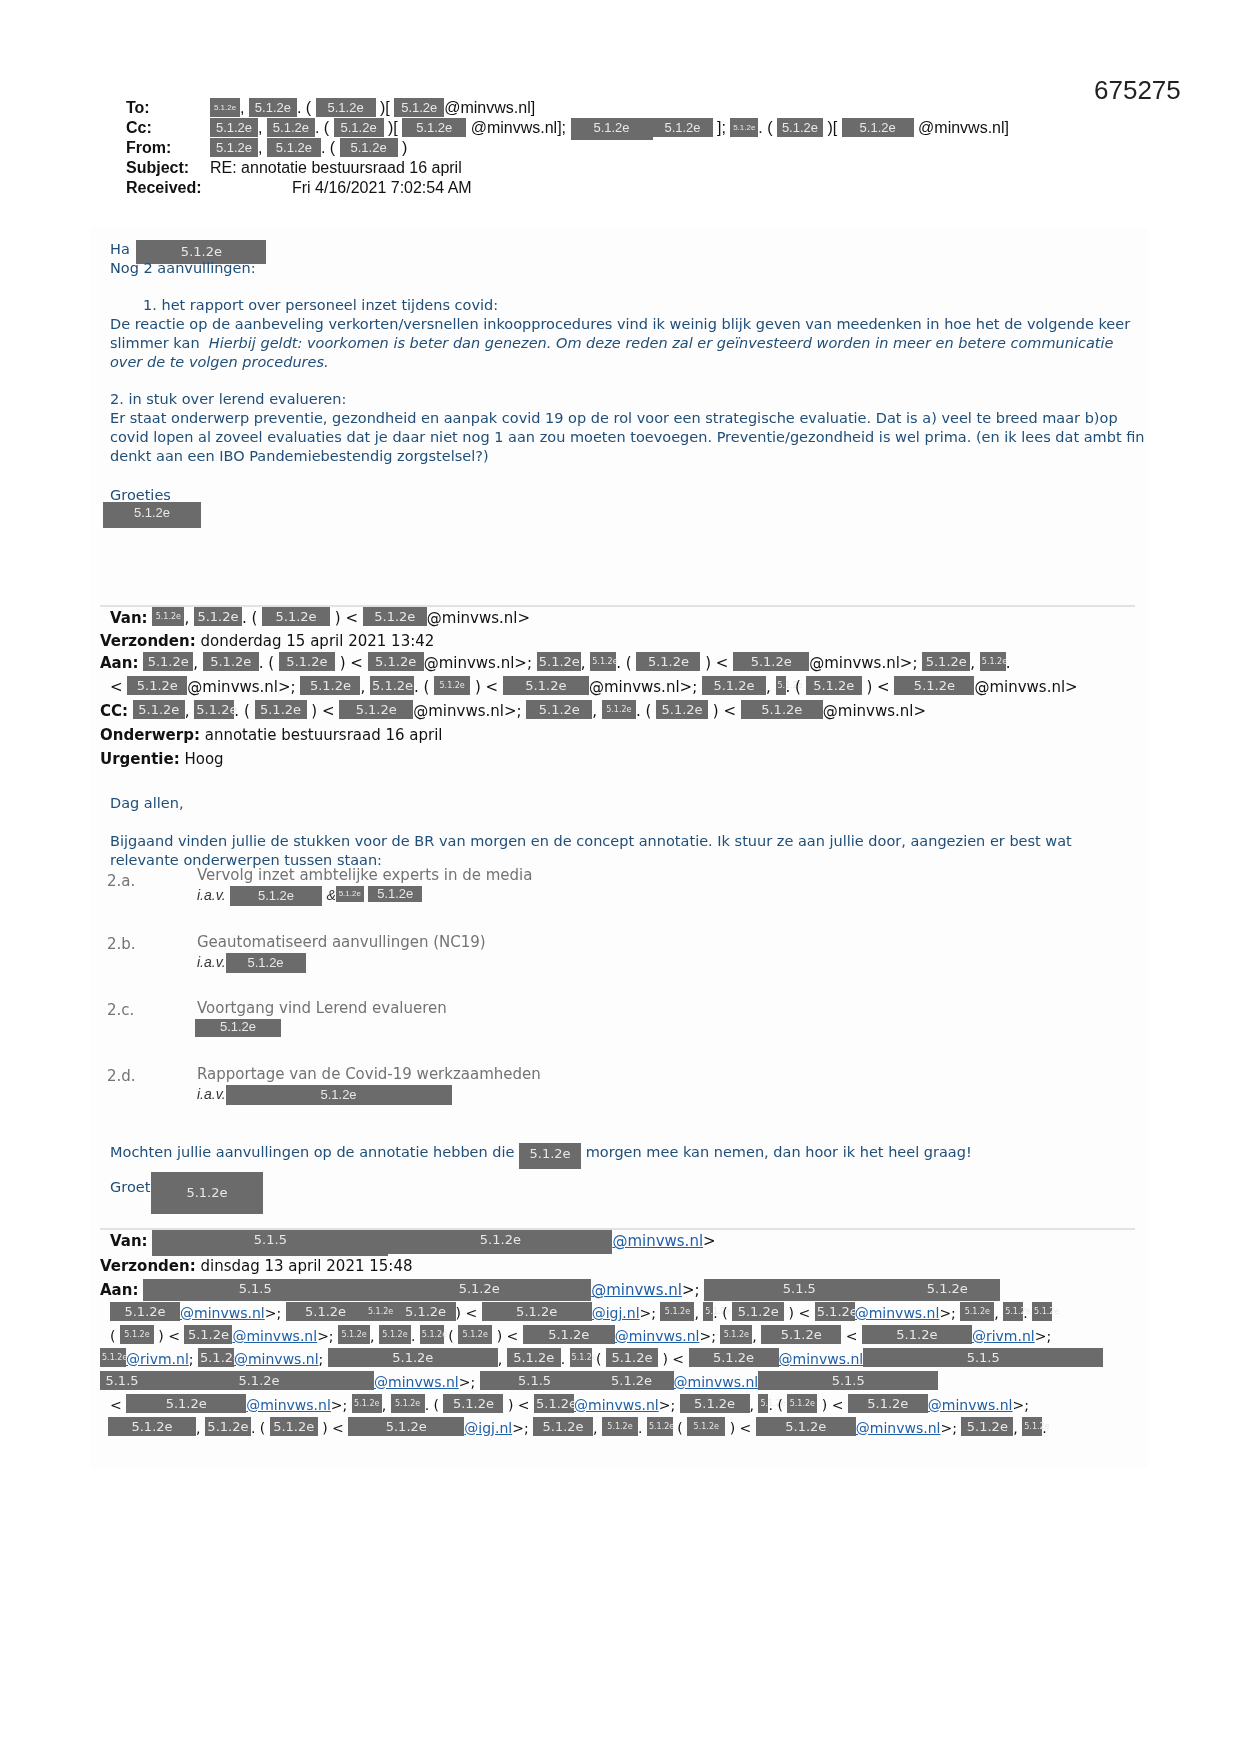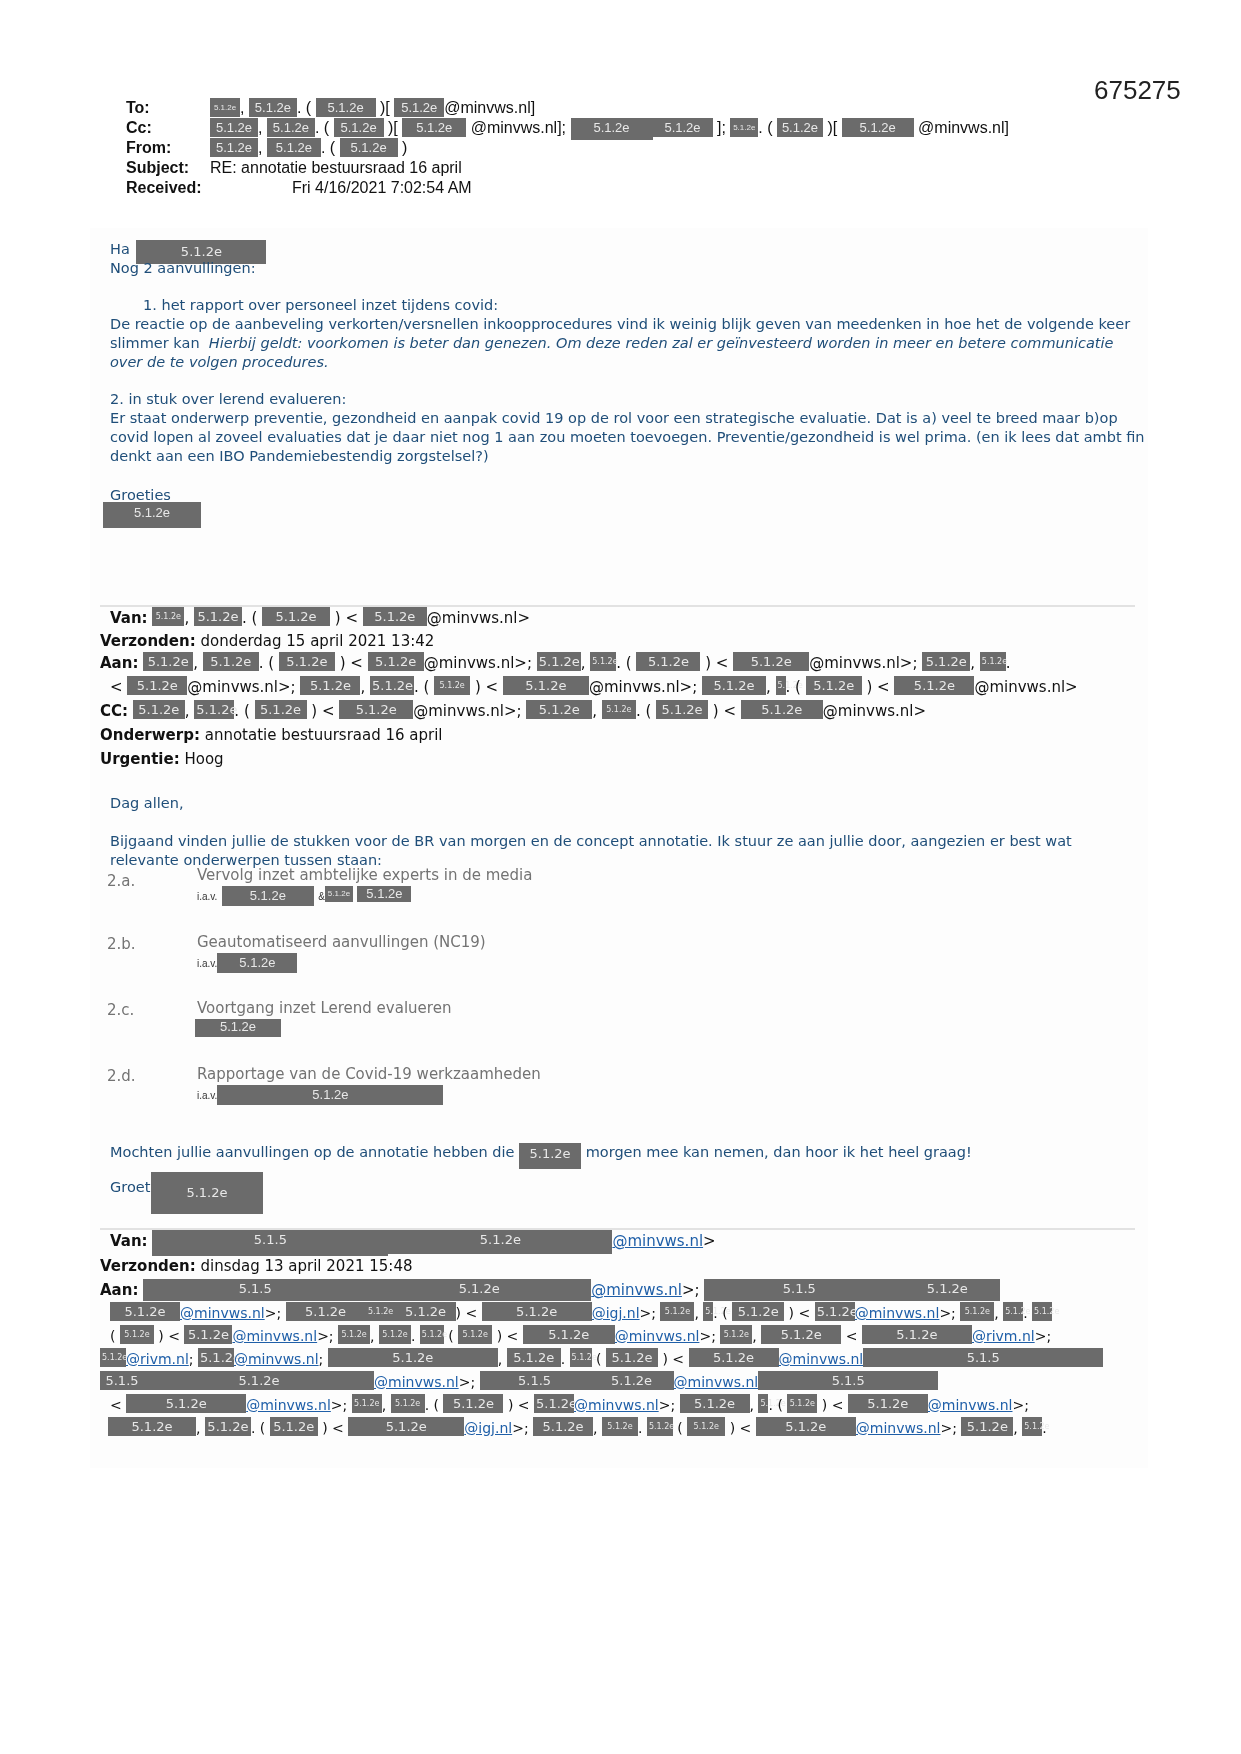--- a/index.html
+++ b/index.html
@@ -10,21 +10,21 @@
   .hdr .lbl { display: inline-block; width: 84px; font-weight: bold; margin-left: 26px; }
   .r { display: inline-block; background: #6b6b6b; color: #e8e8e8; font-size: 13px; text-align: center; height: 19px; line-height: 19px; vertical-align: top; padding: 0 2px; box-sizing: border-box; }
   .r.sm { font-size: 8px; }
   .body-area { position: absolute; left: 90px; top: 228px; width: 1058px; height: 1240px; background: #fdfdfd; }
   .blue { color: #1f4e79; font-family: "DejaVu Sans", sans-serif; font-size: 14.5px; line-height: 19px; }
   .abs { position: absolute; white-space: nowrap; }
   .sep { position: absolute; left: 100px; width: 1035px; height: 2px; background: #e2e2e2; }
   .fh { font-family: "DejaVu Sans", sans-serif; font-size: 15px; line-height: 23px; color: #111; }
   .fh b { font-weight: bold; }
   .agenda { font-family: "DejaVu Sans", sans-serif; font-size: 15px; color: #737373; }
-  .iav { font-size: 10px; color: #333; }
+  .iav { font-style: italic; font-size: 14px; color: #333; }
   a.lnk { color: #1f5fa8; text-decoration: underline; }
   .wrap { white-space: normal; }
 </style>
 </head>
 <body>
 
 <div class="docnum">675275</div>
 
 <div class="hdr">
   <div class="row">
@@ -97,21 +97,21 @@
   <span class="iav">i.a.v.</span> <span class="r" style="width:92px;height:20px">5.1.2e</span> <span class="iav">&amp;</span><span class="r sm" style="width:28px;height:16px;line-height:16px">5.1.2e</span> <span class="r" style="width:54px;height:16px;line-height:16px">5.1.2e</span>
 </div>
 
 <div class="abs agenda" style="left:107px;top:935px">2.b.</div>
 <div class="abs agenda" style="left:197px;top:933px">Geautomatiseerd aanvullingen (NC19)</div>
 <div class="abs" style="left:197px;top:953px">
   <span class="iav">i.a.v.</span><span class="r" style="width:80px;height:20px">5.1.2e</span>
 </div>
 
 <div class="abs agenda" style="left:107px;top:1001px">2.c.</div>
-<div class="abs agenda" style="left:197px;top:999px">Voortgang inzet Lerend evalueren</div>
+<div class="abs agenda" style="left:197px;top:999px">Voortgang vind Lerend evalueren</div>
 <div class="abs" style="left:195px;top:1019px">
   <span class="r" style="width:86px;height:18px;line-height:16px">5.1.2e</span>
 </div>
 
 <div class="abs agenda" style="left:107px;top:1067px">2.d.</div>
 <div class="abs agenda" style="left:197px;top:1065px">Rapportage van de Covid-19 werkzaamheden</div>
 <div class="abs" style="left:197px;top:1085px">
   <span class="iav">i.a.v.</span><span class="r" style="width:226px;height:20px">5.1.2e</span>
 </div>
 

